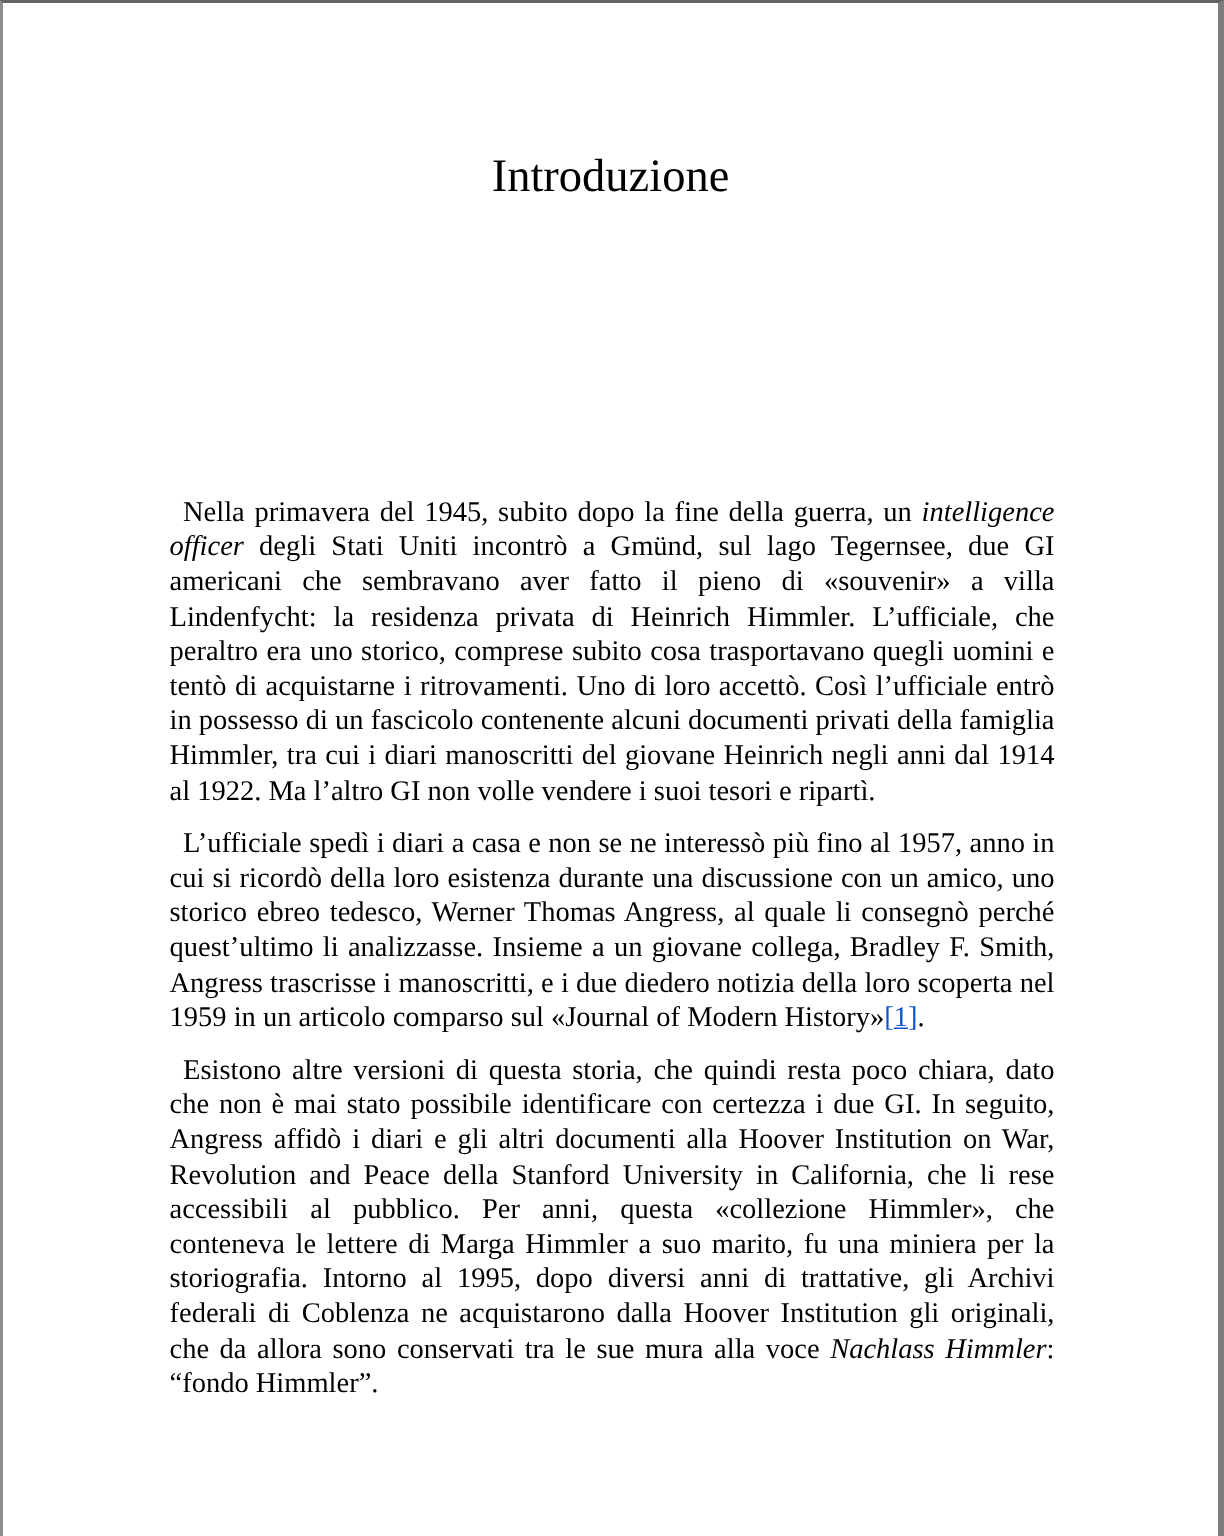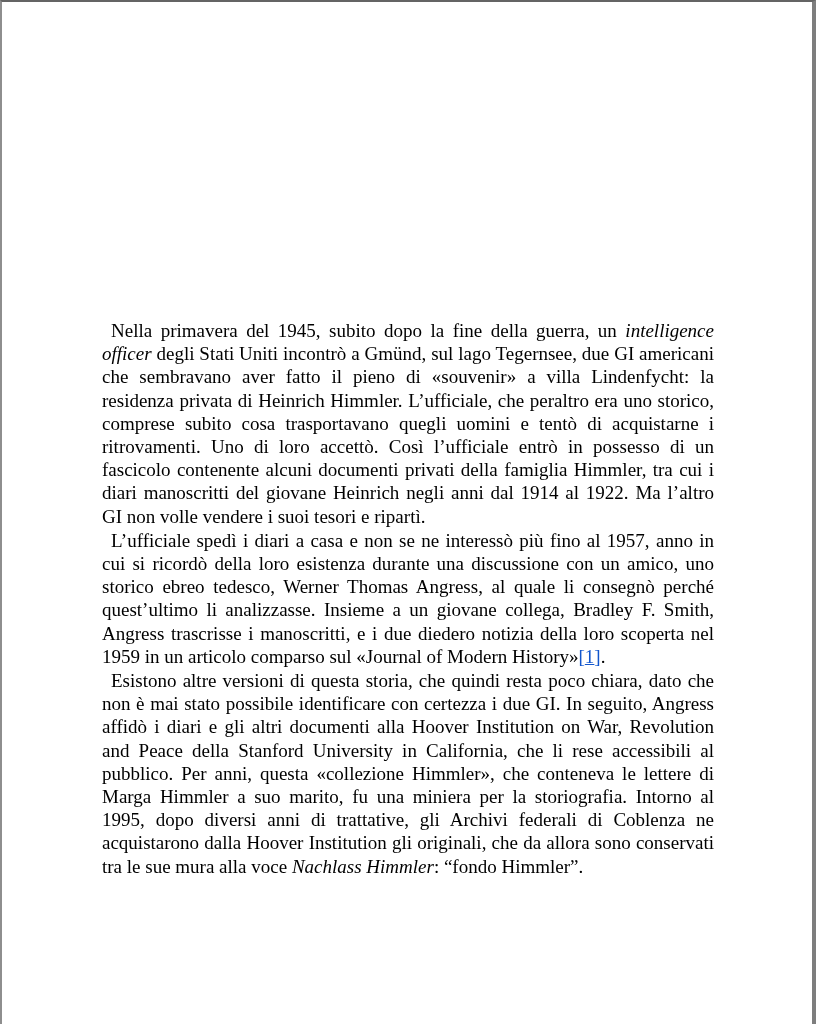--- a/index.html
+++ b/index.html
@@ -32,21 +32,21 @@
     color: #000000;
     font-family: "Liberation Serif", "DejaVu Serif", serif;
   }
   .text-block {
     position: absolute;
     top: 316px;
     left: 99px;
     width: 614px;
   }
   .text-block p {
-    margin: 1px;
+    margin: 12px;
     padding: 0;
     text-indent: 9px;
     text-align: justify;
     font-size: 19px;
     line-height: 23.2px;
     color: #000000;
   }
   .it {
     font-style: italic;
   }
@@ -55,18 +55,19 @@
     cursor: pointer;
   }
   a.fnref .u {
     text-decoration: underline;
   }
 </style>
 </head>
 <body>
 
 <div class="page">
+  <h1 class="chapter-title">Introduzione</h1>
   <div class="text-block">
       <p><span>Nella primavera del 1945, subito dopo la fine della guerra, un </span><span class="it">intelligence officer</span><span> degli Stati Uniti incontrò a Gmünd, sul lago Tegernsee, due GI americani che sembravano aver fatto il pieno di «souvenir» a villa Lindenfycht: la residenza privata di Heinrich Himmler. L’ufficiale, che peraltro era uno storico, comprese subito cosa trasportavano quegli uomini e tentò di acquistarne i ritrovamenti. Uno di loro accettò. Così l’ufficiale entrò in possesso di un fascicolo contenente alcuni documenti privati della famiglia Himmler, tra cui i diari manoscritti del giovane Heinrich negli anni dal 1914 al 1922. Ma l’altro GI non volle vendere i suoi tesori e ripartì.</span></p>
       <p><span>L’ufficiale spedì i diari a casa e non se ne interessò più fino al 1957, anno in cui si ricordò della loro esistenza durante una discussione con un amico, uno storico ebreo tedesco, Werner Thomas Angress, al quale li consegnò perché quest’ultimo li analizzasse. Insieme a un giovane collega, Bradley F. Smith, Angress trascrisse i manoscritti, e i due diedero notizia della loro scoperta nel 1959 in un articolo comparso sul «Journal of Modern History»</span><a class="fnref" href="#" style="color: rgb(17, 85, 204);">[<span class="u">1</span>]</a><span>.</span></p>
       <p><span>Esistono altre versioni di questa storia, che quindi resta poco chiara, dato che non è mai stato possibile identificare con certezza i due GI. In seguito, Angress affidò i diari e gli altri documenti alla Hoover Institution on War, Revolution and Peace della Stanford University in California, che li rese accessibili al pubblico. Per anni, questa «collezione Himmler», che conteneva le lettere di Marga Himmler a suo marito, fu una miniera per la storiografia. Intorno al 1995, dopo diversi anni di trattative, gli Archivi federali di Coblenza ne acquistarono dalla Hoover Institution gli originali, che da allora sono conservati tra le sue mura alla voce </span><span class="it">Nachlass Himmler</span><span>: “fondo Himmler”.</span></p>
     </div>
 </div>
 
 </body></html>

